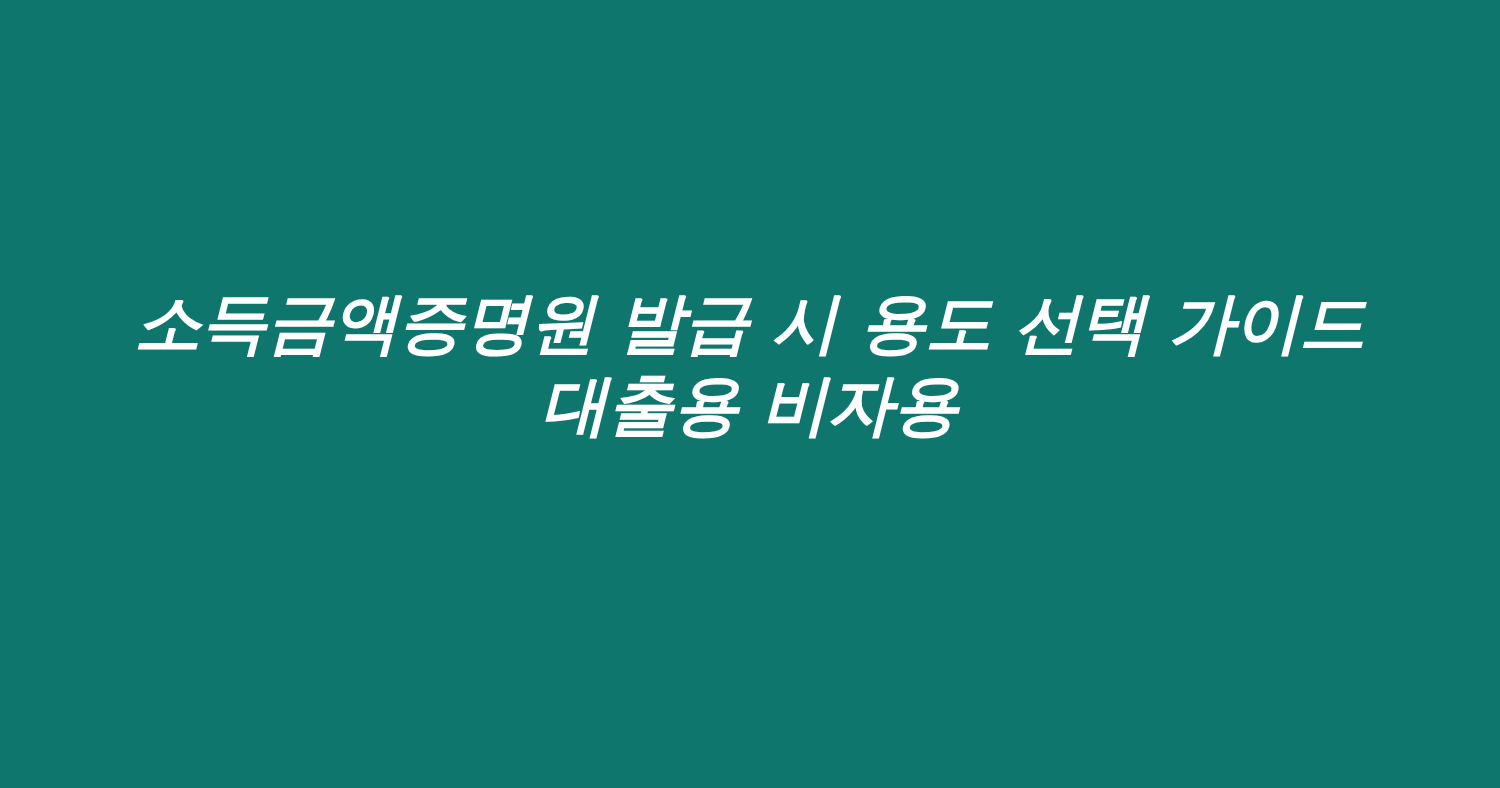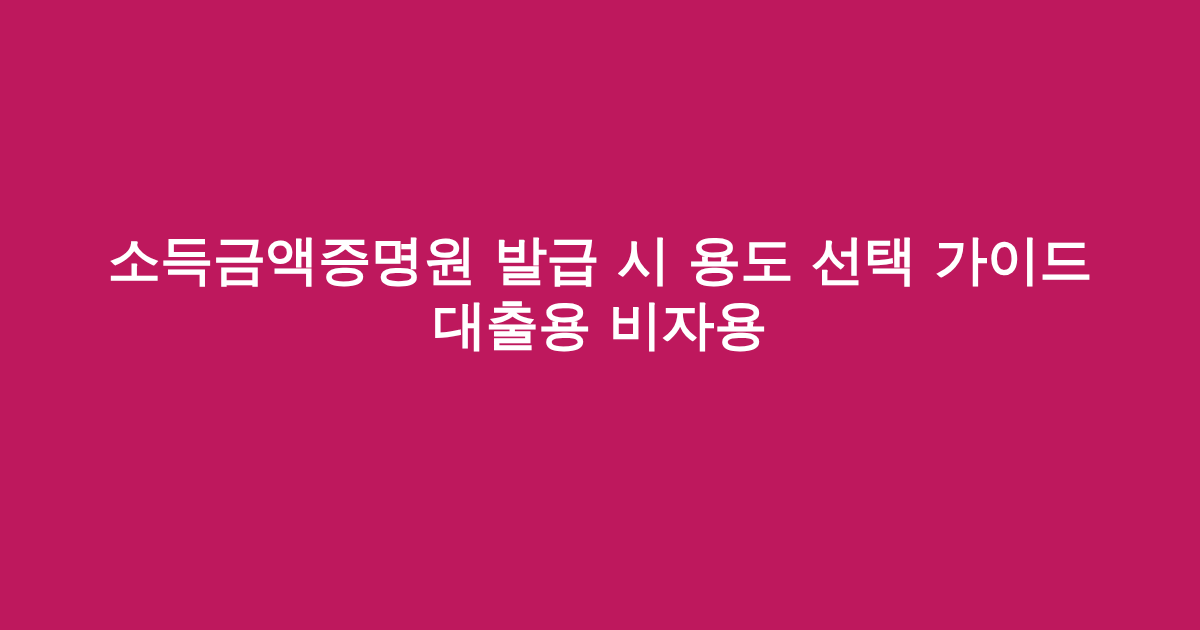--- a/index.html
+++ b/index.html
@@ -43,17 +43,17 @@
     letter-spacing: -0.4px;
     word-break: keep-all;
     overflow-wrap: break-word;
     text-rendering: optimizeLegibility;
     -webkit-font-smoothing: antialiased;
   }
 </style>
 </head>
 <body>
 
-<main class="og-card" style="background: #be185d;">
+<main class="og-card" style="background: #0f766e; font-style: italic;">
 
   <h1 class="og-card__title" style="color: rgb(255, 255, 255);">소득금액증명원 발급 시 용도 선택 가이드 대출용 비자용</h1>
 
 </main>
 
 </body></html>

